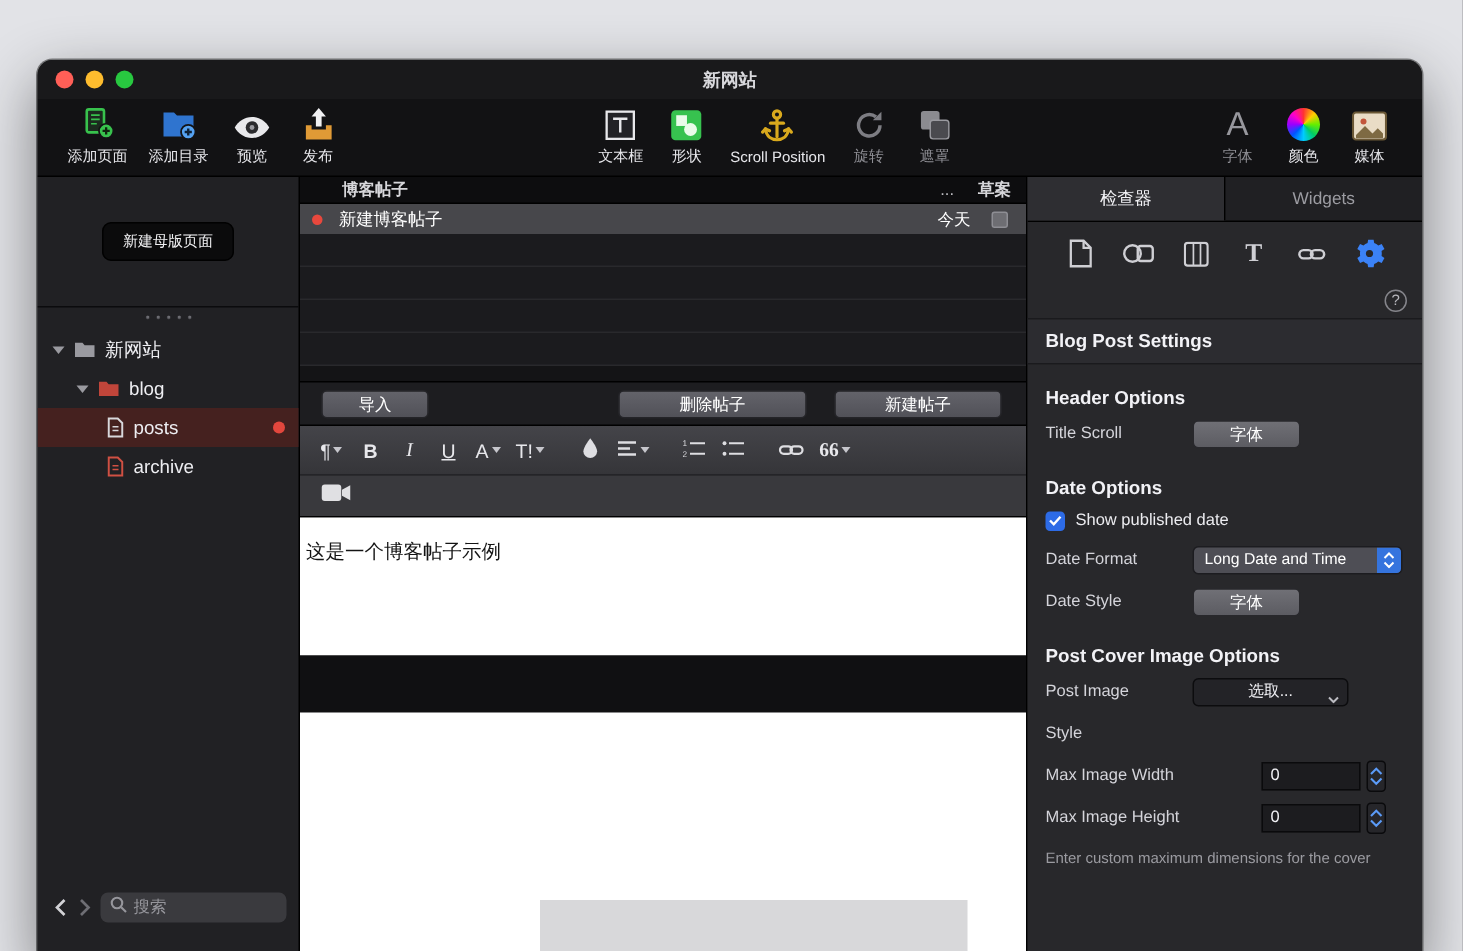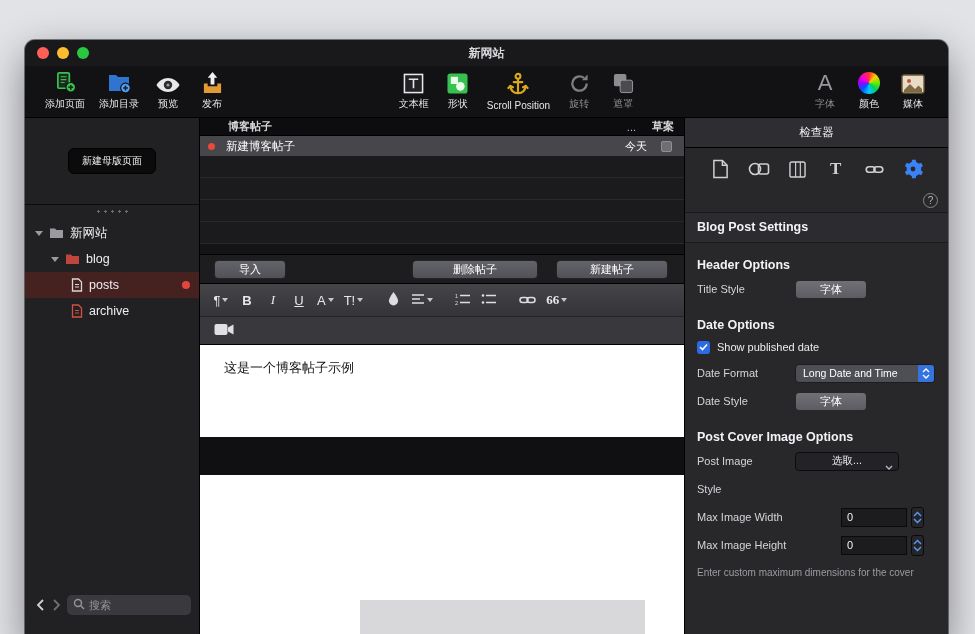--- a/index.html
+++ b/index.html
@@ -73,21 +73,21 @@
   .btn-import{width:72px} .btn-delete{width:126px; margin-left:auto} .btn-new{width:112px; margin-left:18px; margin-right:2px}
   .fmt-bar { height:33px; flex:none; background:linear-gradient(#444449,#353539); border-bottom:1px solid #242428;
              display:flex; align-items:center; gap:4px; padding:0 10px; }
   .fmt-btn { min-width:22px; height:22px; display:flex; align-items:center; justify-content:center; gap:2px;
              color:#e8e8ec; font-size:13px; border-radius:3px; padding:0 3px; }
   .fmt-btn.gap-l { margin-left:12px; }
   .dd { width:0; height:0; border-left:3px solid transparent; border-right:3px solid transparent; border-top:4px solid #c6c6cc; }
   .fmt-b{font-weight:bold} .fmt-i{font-style:italic; font-family:"Liberation Serif",serif}
   .fmt-u{text-decoration:underline} .fmt-q{font-family:"Liberation Serif",serif; font-weight:bold}
   .media-bar { height:28px; flex:none; background:#39393d; border-bottom:1px solid #000; display:flex; align-items:center; padding:0 14px; }
-  .edit-area { height:92px; flex:none; background:#fff; color:#141414; font-size:13px; padding:14px 24px; }
+  .edit-area { height:92px; flex:none; background:#fff; color:#141414; font-size:13px; padding:14px 4px; }
   .mid-gap { height:38px; flex:none; background:#101012; }
   .preview { flex:1; background:#fff; position:relative; min-height:0; }
   .preview-block { position:absolute; left:160px; bottom:0; width:285px; height:40px; background:#d8d8da; }
 
   
   .inspector { flex:1; background:#28282b; display:flex; flex-direction:column; min-width:0; overflow:hidden; }
   .insp-tabs { height:30px; flex:none; display:flex; background:#202023; border-bottom:1px solid #000; }
   .insp-tab { flex:1; display:flex; align-items:center; justify-content:center; font-size:11.5px; color:#9c9ca2; border-right:1px solid #000; }
   .insp-tab:last-child { border-right:none; }
   .insp-tab.active { background:#2e2e32; color:#f2f2f6; }
@@ -447,20 +447,21 @@
         <div class="mid-gap"></div>
 
         <div class="preview">
           <div class="preview-block"></div>
         </div>
       </section>
 
       <aside class="inspector">
         <div class="insp-tabs">
           <div class="insp-tab active">检查器</div>
+          <div class="insp-tab">Widgets</div>
         </div>
 
         <div class="insp-icons">
           <span class="insp-ico">
             <svg width="17" height="20" viewBox="0 0 18 20">
                 <path d="M2 1h9l5 5v13H2z" fill="none" stroke="#cfcfd4" stroke-width="1.6"></path>
                 <path d="M11 1v5h5" fill="none" stroke="#cfcfd4" stroke-width="1.6"></path>
               </svg>
           </span>
           <span class="insp-ico">
@@ -498,21 +499,21 @@
           <span class="help-circle">?</span>
         </div>
 
         <div class="insp-body">
           <div class="settings-band">
             <div class="settings-title">Blog Post Settings</div>
           </div>
 
           <div class="isec-title">Header Options</div>
           <div class="irow">
-            <span class="ilabel">Title Style</span>
+            <span class="ilabel">Title Scroll</span>
             <span class="ctrl">
               <span class="font-btn">字体</span>
             </span>
           </div>
 
           <div class="isec-title">Date Options</div>
           <div class="checkbox-row">
             <span class="cbx">
               <svg width="9" height="8" viewBox="0 0 9 8">
                   <path d="M1 4l2.5 2.5L8 1.5" stroke="#fff" stroke-width="1.6" fill="none"></path>

